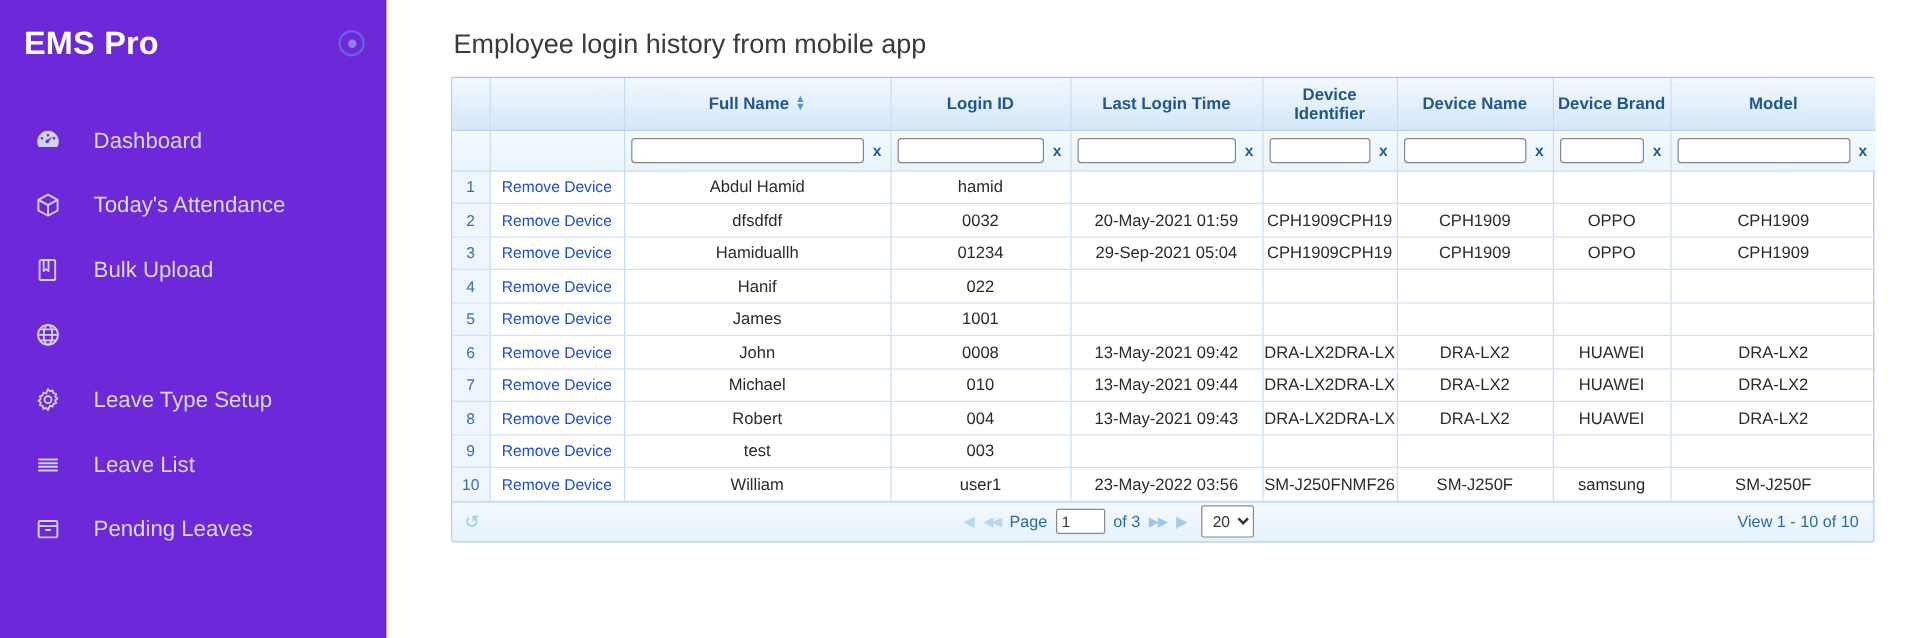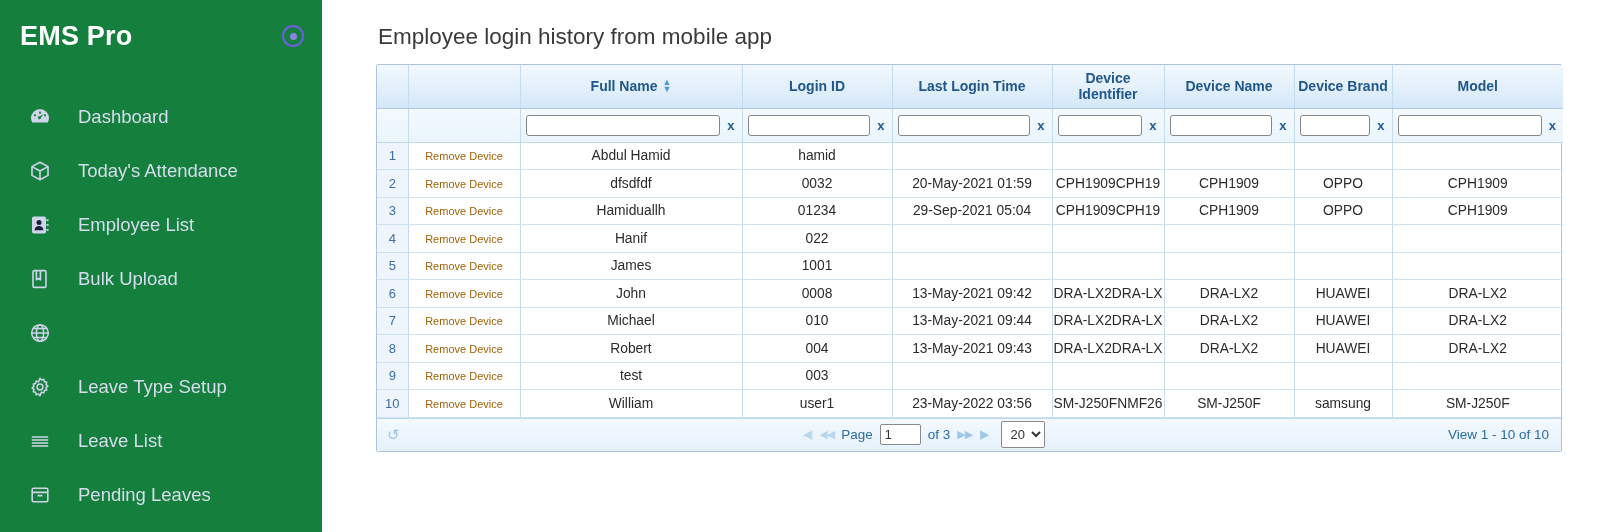--- a/index.html
+++ b/index.html
@@ -10,21 +10,21 @@
     background: #ffffff;
     font-family: "Liberation Sans", sans-serif;
   }
   .app { display: flex; width: 1600px; height: 532px; }
 
   
   .sidebar {
     width: 322px;
     min-width: 322px;
     height: 532px;
-    background: #15803d;
+    background: #6d28d9;
     color: #e7e9f5;
     position: relative;
   }
   .sidebar-head {
     height: 72px;
     display: flex;
     align-items: center;
     padding: 0 18px 0 20px;
   }
   .brand {
@@ -158,23 +158,23 @@
   tbody tr td.rownum {
     background: #eef5fc;
     color: #3a6ea5;
     font-size: 13px;
     border-right: 1px solid #c5dcef;
   }
   td.remove-cell {
     background: #ffffff;
   }
   .remove-link {
-    color: #a16207;
+    color: #1d4ed8;
     cursor: pointer;
-    font-size: 11px;
+    font-size: 13px;
   }
 
   
   .grid-footer {
     height: 33px;
     background: linear-gradient(to bottom, #f3f9fe 0%, #e6f1fb 100%);
     border-top: 1px solid #bcd6ec;
     display: flex;
     align-items: center;
     padding: 0 8px 0 10px;
@@ -251,33 +251,20 @@
       <div class="nav-item">
         <span class="ico">
           <svg width="24" height="24" viewBox="0 0 24 24" fill="none" stroke="#cfd4ea" stroke-width="1.6" stroke-linejoin="round">
               <path d="M12 3.2 20 7.6v8.8L12 20.8 4 16.4V7.6z"></path>
               <path d="M4 7.6 12 12l8-4.4M12 12v8.8"></path>
             </svg>
         </span>
         <span class="label">Today's Attendance</span>
       </div>
 
-      <div class="nav-item">
-        <span class="ico">
-          <svg width="24" height="24" viewBox="0 0 24 24">
-              <rect x="4" y="3.5" width="14" height="17" rx="1.8" fill="#cfd4ea"></rect>
-              <rect x="18.4" y="6.2" width="2.2" height="1.7" rx=".5" fill="#cfd4ea"></rect>
-              <rect x="18.4" y="11.1" width="2.2" height="1.7" rx=".5" fill="#cfd4ea"></rect>
-              <rect x="18.4" y="16" width="2.2" height="1.7" rx=".5" fill="#cfd4ea"></rect>
-              <circle cx="11" cy="9.6" r="2.5" fill="#1b1f3b"></circle>
-              <path d="M6.6 17.2c0-2.6 2-4.2 4.4-4.2s4.4 1.6 4.4 4.2z" fill="#1b1f3b"></path>
-            </svg>
-        </span>
-        <span class="label">Employee List</span>
-      </div>
 
       <div class="nav-item">
         <span class="ico">
           <svg width="24" height="24" viewBox="0 0 24 24" fill="none" stroke="#cfd4ea" stroke-width="1.6" stroke-linejoin="round">
               <rect x="5" y="3.6" width="13" height="16.8" rx="1.4"></rect>
               <path d="M8.4 3.6v9.2l2-1.4 2 1.4V3.6"></path>
             </svg>
         </span>
         <span class="label">Bulk Upload</span>
       </div>

